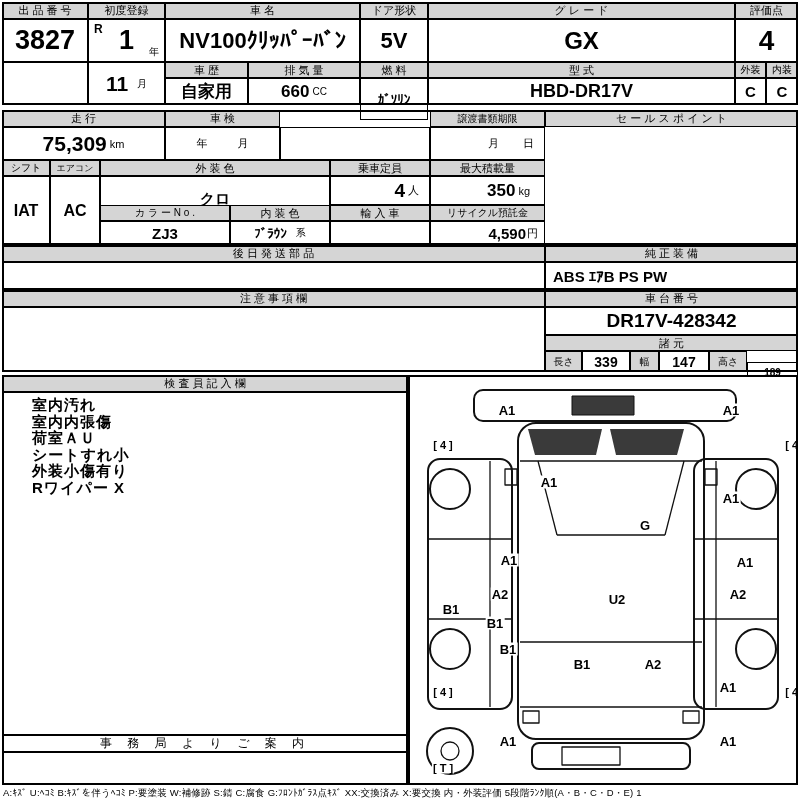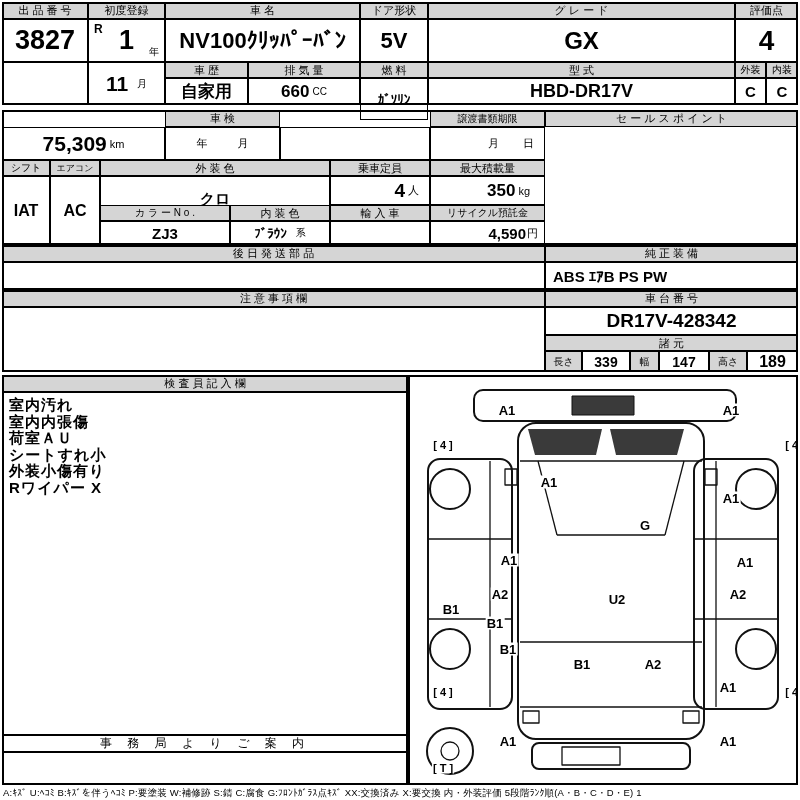--- a/index.html
+++ b/index.html
@@ -9,21 +9,21 @@
   .c{position:absolute;box-sizing:border-box;}
   .hd{background:#d5d5d5;border:1px solid #000;display:flex;align-items:center;justify-content:center;
       font-size:11px;white-space:nowrap;overflow:hidden;}
   .val{border:1px solid #000;background:#fff;display:flex;align-items:center;justify-content:center;
        font-weight:bold;white-space:nowrap;overflow:hidden;}
   .left{justify-content:flex-start;}
   .right{justify-content:flex-end;}
   .topleft{justify-content:flex-start;align-items:flex-start;}
   .unit{font-weight:normal;font-size:10px;margin-left:3px;}
   .frame{position:absolute;border:2px solid #000;box-sizing:border-box;pointer-events:none;}
-  .note-line{font-weight:bold;font-size:15px;line-height:16.5px;letter-spacing:1px;white-space:nowrap;}
+  .note-line{font-weight:bold;font-size:15px;line-height:16.5px;letter-spacing:1px;white-space:nowrap;margin-left:23px;}
   .office{border:1px solid #000;background:#fff;display:flex;align-items:center;justify-content:center;
           font-size:12px;letter-spacing:6px;}
   .notesbox{border:1px solid #000;background:#fff;padding:4px 6px;overflow:hidden;}
   .legend{font-size:9.5px;white-space:nowrap;letter-spacing:0.2px;}
   .mark{position:absolute;transform:translate(-50%,-50%);font-weight:bold;font-size:13px;line-height:1;
         background:#fff;padding:0 1px;white-space:nowrap;}
   .mark.br{font-size:11px;}
   #diagram{border:2px solid #000;background:#fff;overflow:hidden;}
   #marks{position:absolute;left:15px;top:0;width:100%;height:100%;}
 </style>
@@ -69,20 +69,21 @@
   <div class="c hd" style="left:428px;top:62px;width:307px;height:16px">型  式</div>
   <div class="c val" style="left:428px;top:78px;width:307px;height:27px;font-size:18px">HBD-DR17V</div>
 
   <div class="c hd" style="left:735px;top:2px;width:63px;height:17px">評価点</div>
   <div class="c val" style="left:735px;top:19px;width:63px;height:43px;font-size:28px">4</div>
   <div class="c hd" style="left:735px;top:62px;width:31px;height:16px;font-size:10px">外装</div>
   <div class="c hd" style="left:766px;top:62px;width:32px;height:16px;font-size:10px">内装</div>
   <div class="c val" style="left:735px;top:78px;width:31px;height:27px;font-size:15px">C</div>
   <div class="c val" style="left:766px;top:78px;width:32px;height:27px;font-size:15px">C</div>
 
+  <div class="c hd" style="left:2px;top:110px;width:163px;height:17px">走 行</div>
   <div class="c val" style="left:2px;top:127px;width:163px;height:33px;font-size:21px">
     <span>75,309</span>
     <span class="unit" style="font-size:11px">km</span>
   </div>
 
   <div class="c hd" style="left:165px;top:110px;width:115px;height:17px">車 検</div>
   <div class="c val" style="left:165px;top:127px;width:115px;height:33px;font-weight:normal;font-size:11px;gap:30px">
     <span>年</span>
     <span>月</span>
   </div>
@@ -148,21 +149,21 @@
 
   <div class="c hd" style="left:545px;top:290px;width:253px;height:17px">車 台 番 号</div>
   <div class="c val" style="left:545px;top:307px;width:253px;height:28px;font-size:19px">DR17V-428342</div>
 
   <div class="c hd" style="left:545px;top:335px;width:253px;height:16px">諸 元</div>
   <div class="c hd" style="left:545px;top:351px;width:37px;height:21px;font-size:10px">長さ</div>
   <div class="c val" style="left:582px;top:351px;width:48px;height:21px;font-size:14px">339</div>
   <div class="c hd" style="left:630px;top:351px;width:29px;height:21px;font-size:10px">幅</div>
   <div class="c val" style="left:659px;top:351px;width:50px;height:21px;font-size:14px">147</div>
   <div class="c hd" style="left:709px;top:351px;width:38px;height:21px;font-size:10px">高さ</div>
-  <div class="c val" style="left:747px;top:351px;width:51px;height:21px;font-size:16px">189</div>
+  <div class="c val" style="left:747px;top:362px;width:51px;height:21px;font-size:10px">189</div>
 
   <div class="c hd" style="left:2px;top:375px;width:406px;height:17px">検 査 員 記 入 欄</div>
   <div class="c notesbox" style="left:2px;top:392px;width:406px;height:343px">
       <div class="note-line">室内汚れ</div>
       <div class="note-line">室内内張傷</div>
       <div class="note-line">荷室ＡＵ</div>
       <div class="note-line">シートすれ小</div>
       <div class="note-line">外装小傷有り</div>
       <div class="note-line">Rワイパー X</div>
     </div>

